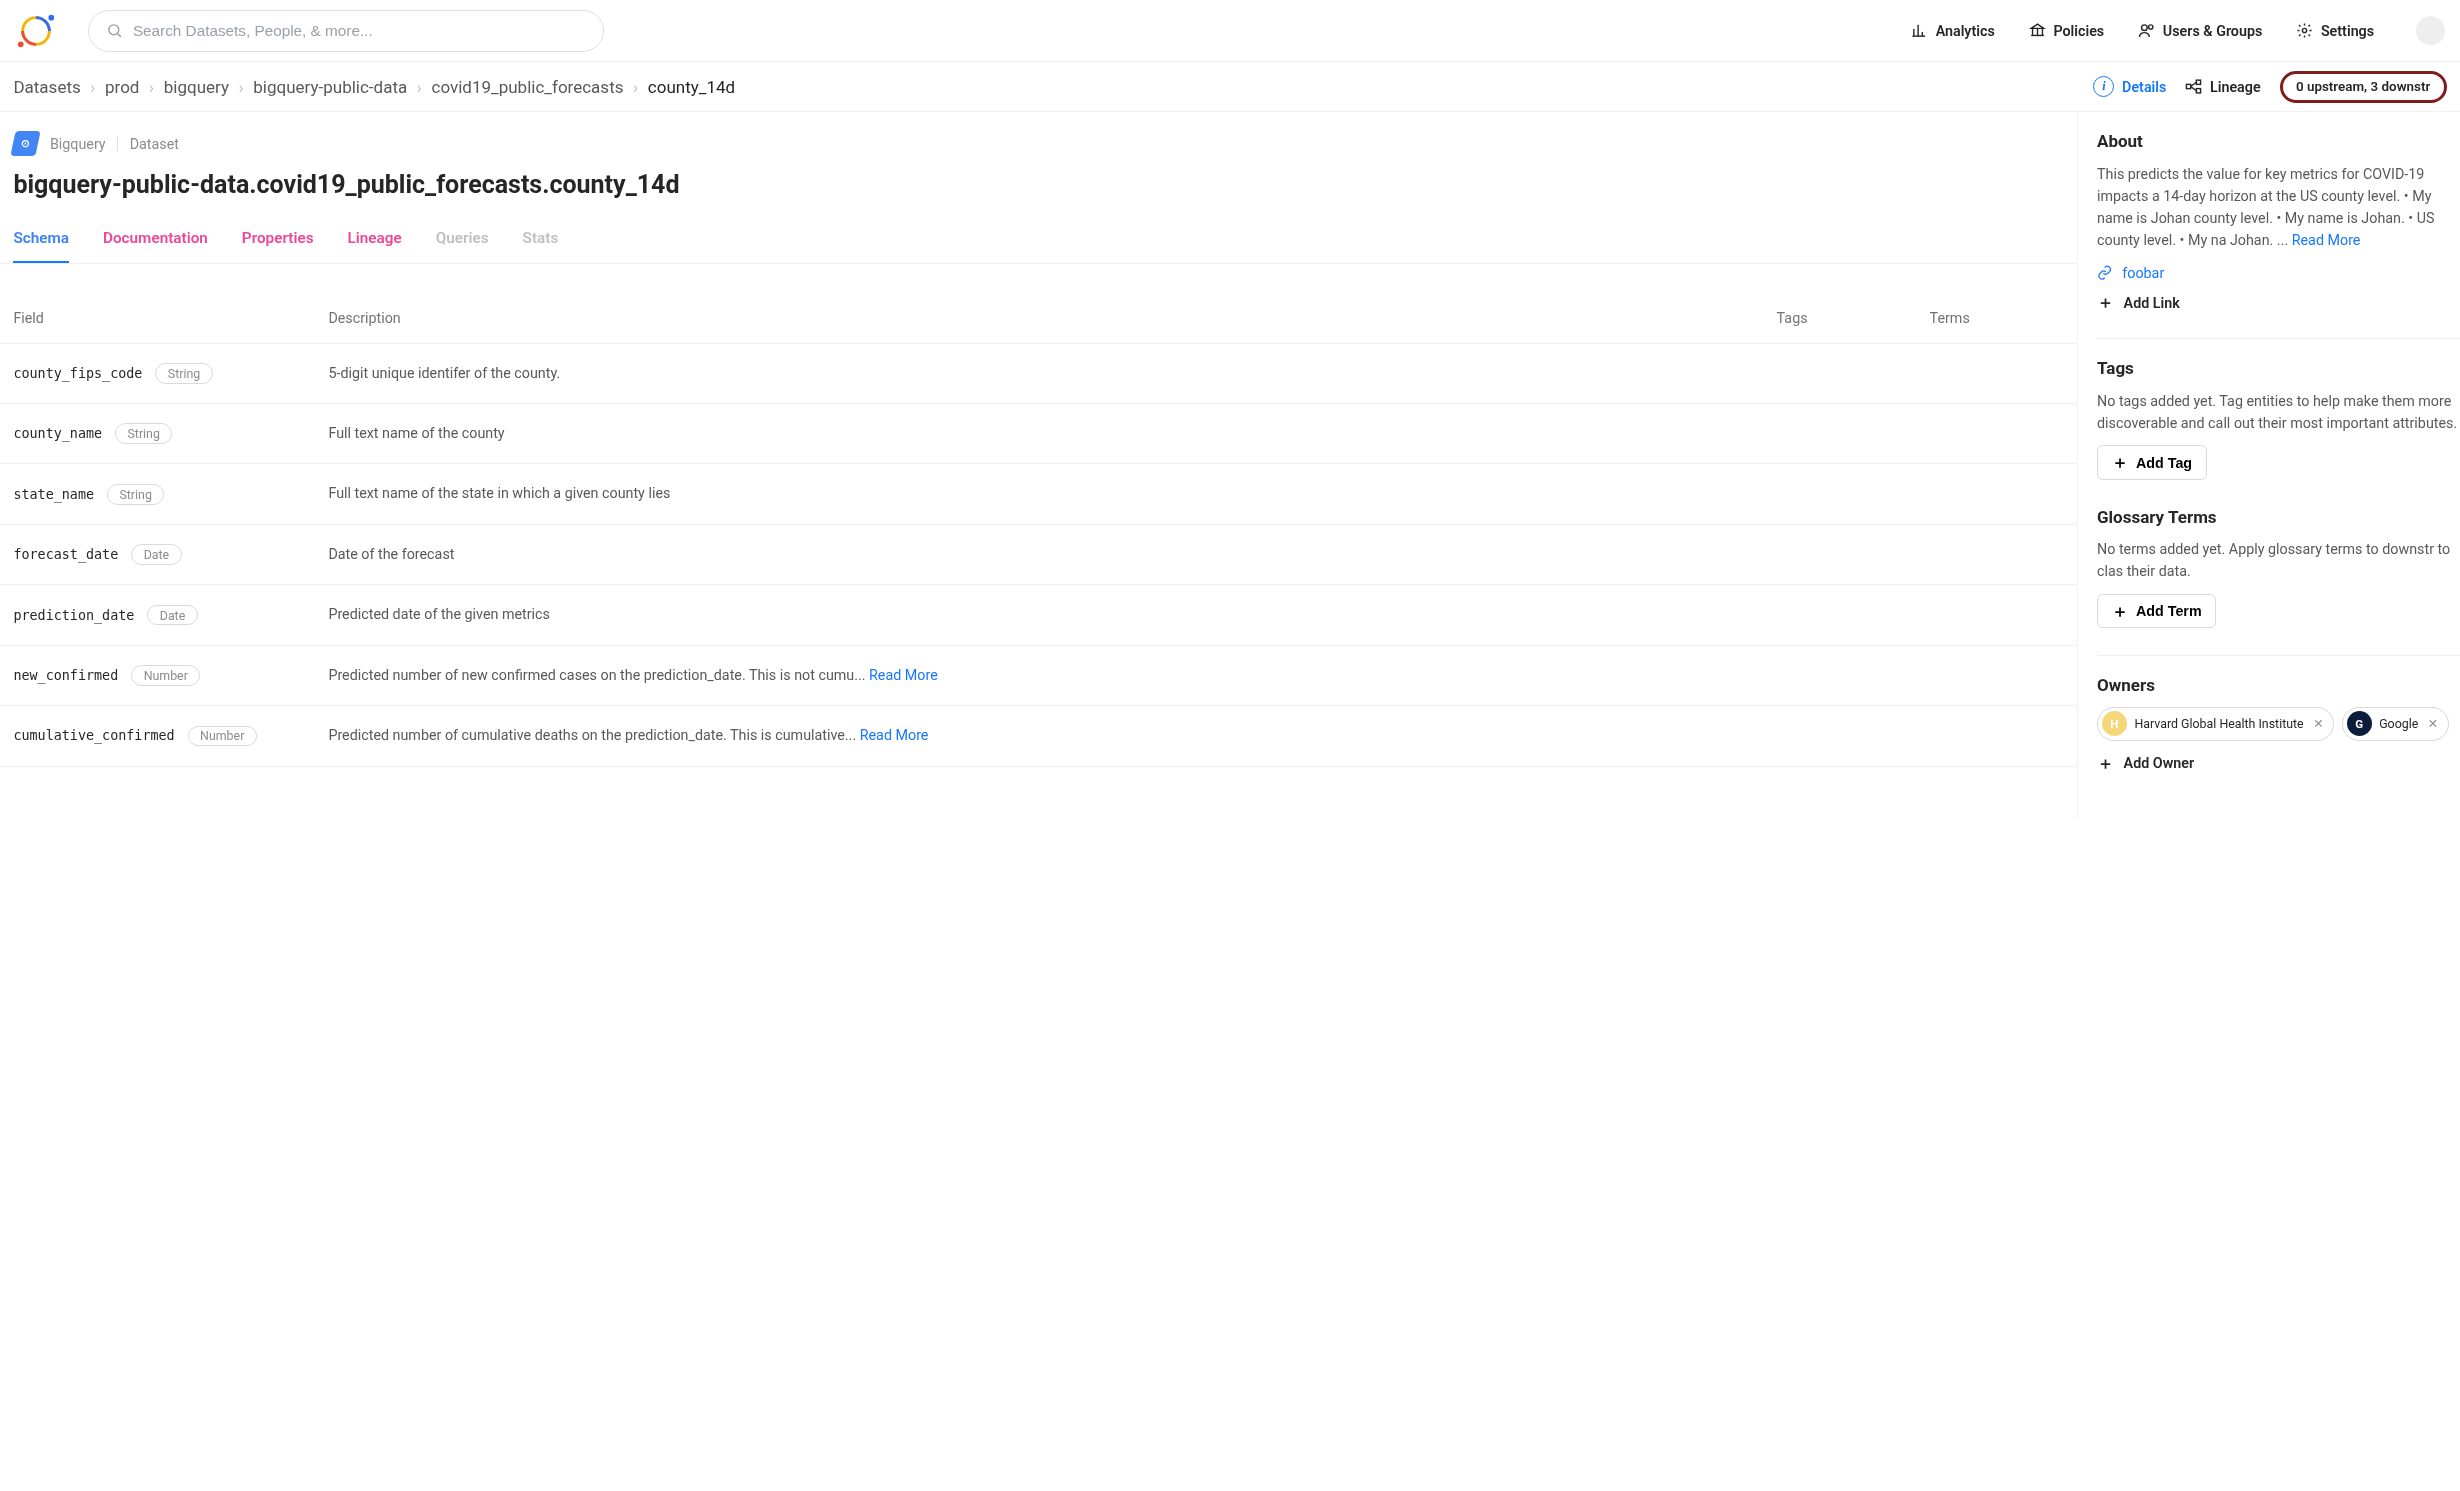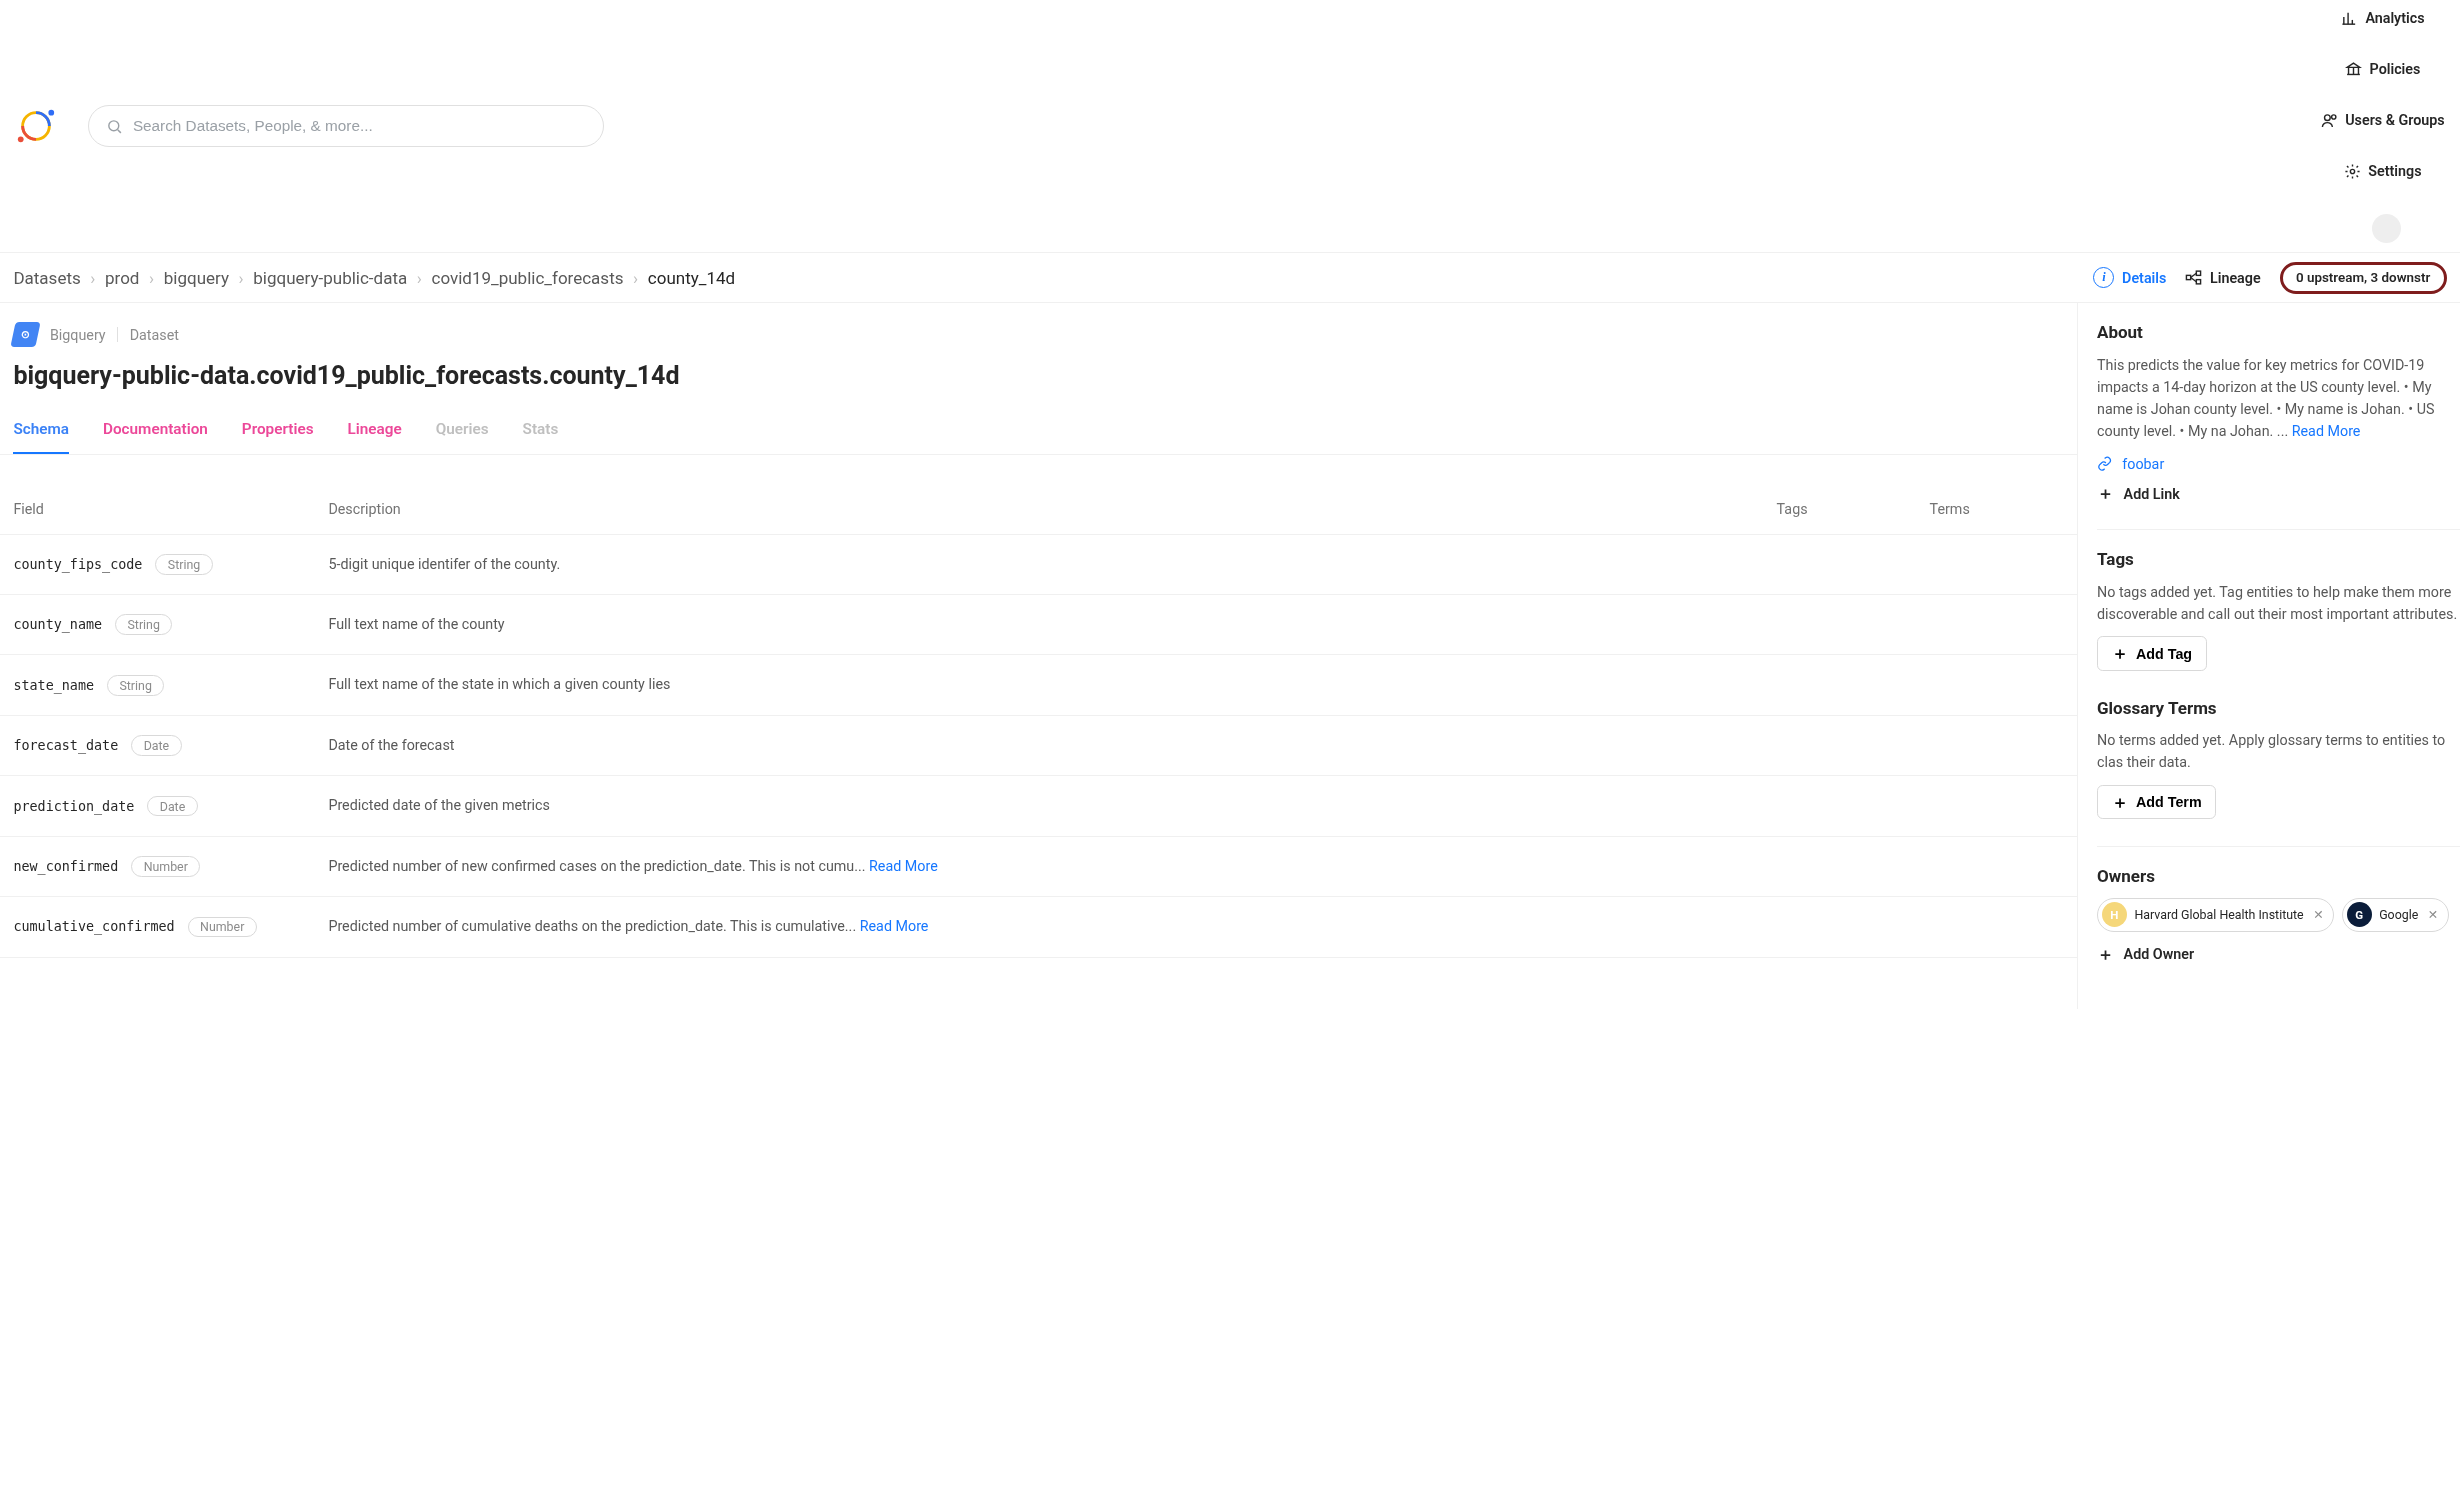--- a/index.html
+++ b/index.html
@@ -7,21 +7,21 @@
 
 
 .topnav { display: flex; align-items: center; padding: 9.6px 15.3px; border-bottom: 1px solid #f0f0f0; gap: 31px; }
 .logo { width: 42px; height: 42px; position: relative; flex-shrink: 0; }
 .logo svg { width: 100%; height: 100%; }
 .search-wrap { flex: 0 0 auto; }
 .search { width: 516px; height: 42px; border: 1px solid #e0e0e0; border-radius: 955px; display: flex; align-items: center; padding: 0 17px; gap: 9.6px; color: #9aa0a6; }
 .search input { border: none; outline: none; flex: 1; font-size: 15.3px; color: #333; background: transparent; }
 .search input::placeholder { color: #9aa0a6; }
 .nav-spacer { flex: 1; }
-.nav-links { display: flex; align-items: center; gap: 34px; flex-direction: column; }
+.nav-links { display: flex; align-items: center; gap: 34px; }
 .nav-link { display: flex; align-items: center; gap: 7.6px; font-weight: 600; font-size: 14.3px; cursor: pointer; }
 .avatar { width: 29px; height: 29px; border-radius: 50%; background: #eee; margin-left: 7.6px; }
 
 
 .crumbbar { display: flex; align-items: center; border-bottom: 1px solid #f0f0f0; padding: 0 13.4px; height: 50px; justify-content: space-between; }
 .crumbs { display: flex; align-items: center; gap: 9.6px; font-size: 17px; color: #595959; }
 .crumbs .crumb { cursor: pointer; }
 .crumbs .sep { color: #bfbfbf; }
 .crumbs .current { color: #262626; }
 .crumb-right { display: flex; align-items: center; gap: 19px; }
@@ -296,21 +296,21 @@
       <div class="side-h">Tags</div>
       <div class="side-text">No tags added yet. Tag entities to help make them more discoverable and call out their most important attributes.</div>
       <button class="add-btn">
         <span class="plus">＋</span>
         <span>Add Tag</span>
       </button>
     </div>
 
     <div class="side-section">
       <div class="side-h">Glossary Terms</div>
-      <div class="side-text">No terms added yet. Apply glossary terms to entities to clas their data.</div>
+      <div class="side-text">No terms added yet. Apply glossary terms to downstr to clas their data.</div>
       <button class="add-btn">
         <span class="plus">＋</span>
         <span>Add Term</span>
       </button>
     </div>
 
     <div class="side-divider"></div>
 
     <div class="side-section">
       <div class="side-h">Owners</div>

